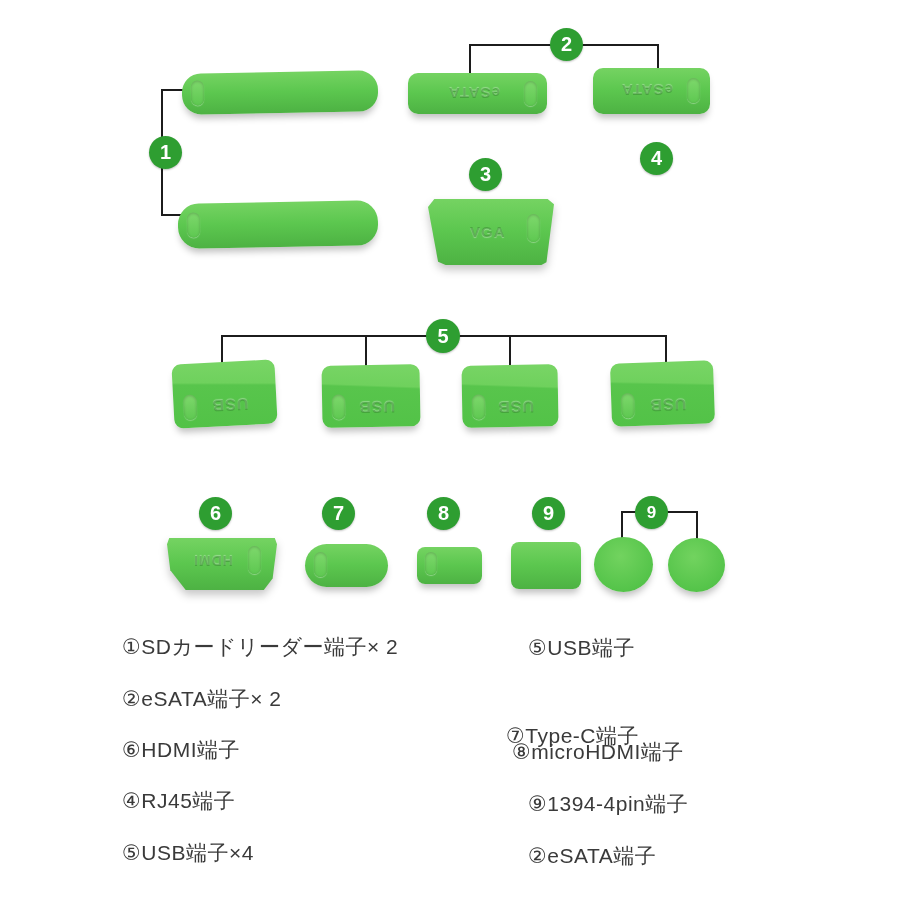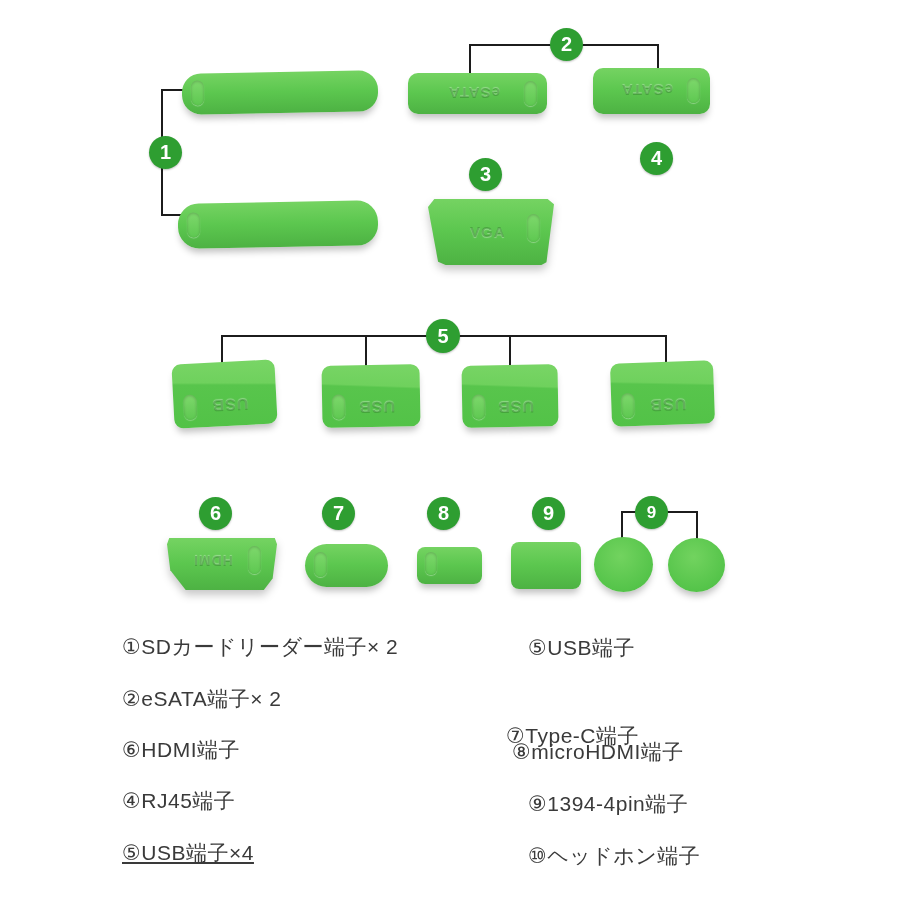--- a/index.html
+++ b/index.html
@@ -138,21 +138,21 @@
   <div class="line" style="left:696px;top:511px;width:2px;height:30px;"></div>
   <div class="badge" style="left:635px;top:496px;font-size:17px;">9</div>
   <div class="plug round" style="left:594px;top:537px;width:59px;height:55px;"></div>
   <div class="plug round" style="left:668px;top:538px;width:57px;height:54px;"></div>
 
   <div>
     <div class="legend-item" style="left:122px;top:633px;">①SDカードリーダー端子× 2</div>
     <div class="legend-item" style="left:122px;top:685px;">②eSATA端子× 2</div>
     <div class="legend-item" style="left:122px;top:736px;">⑥HDMI端子</div>
     <div class="legend-item" style="left:122px;top:787px;">④RJ45端子</div>
-    <div class="legend-item" style="left:122px;top:839px;text-decoration:underline;">⑤USB端子×4</div>
+    <div class="legend-item" style="left:122px;top:839px;">⑤USB端子×4</div>
     <div class="legend-item" style="left:528px;top:634px;">⑤USB端子</div>
     <div class="legend-item" style="left:506px;top:687px;margin-top:35px;">⑦Type-C端子</div>
     <div class="legend-item" style="left:512px;top:738px;">⑧microHDMI端子</div>
     <div class="legend-item" style="left:528px;top:790px;">⑨1394-4pin端子</div>
-    <div class="legend-item" style="left:528px;top:842px;">⑩ヘッドホン端子</div>
+    <div class="legend-item" style="left:528px;top:842px;">②eSATA端子</div>
   </div>
 
 </div>
 
 </body></html>

